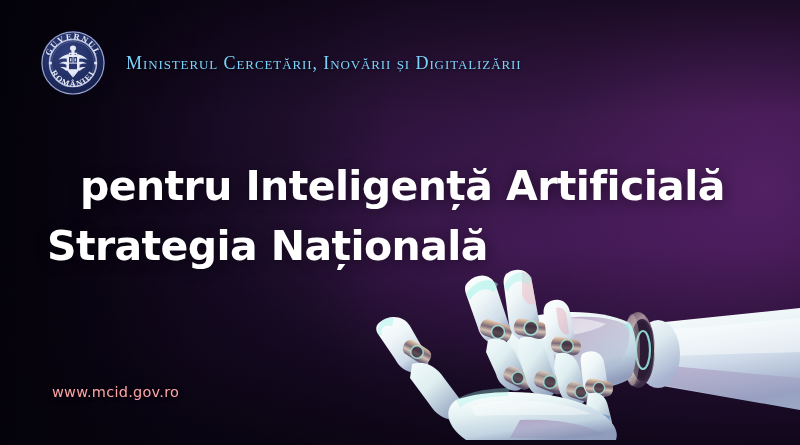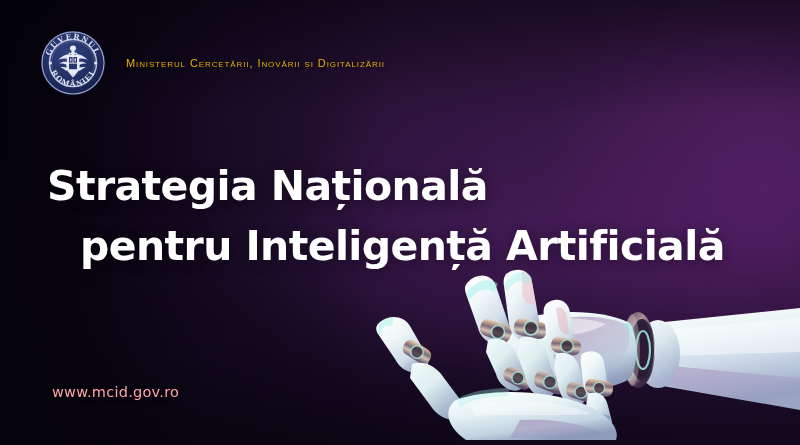--- a/index.html
+++ b/index.html
@@ -46,23 +46,23 @@
   }
 
   
   .header {
     position:absolute; left:40px; top:30px;
     display:flex; align-items:center; gap:20px;
     z-index:6;
   }
   .seal { width:66px; height:66px; display:block; }
   .ministry-text {
-    color:#eab308;
-    font-family:Liberation Sans, sans-serif;
-    font-size:11px;
+    color:#7dd3fc;
+    font-family:Liberation Serif, serif;
+    font-size:18px;
     letter-spacing:0.9px;
     font-variant:small-caps;
     white-space:nowrap;
     text-shadow:0 1px 3px rgba(0,0,0,0.7);
   }
 
   
   .title-block {
     position:absolute; left:47px; top:156px;
     z-index:7;
@@ -311,19 +311,19 @@
           <rect x="30.2" y="28.2" width="1.2" height="3.2" fill="#e6eaf6"></rect>
           <rect x="34.6" y="28.2" width="1.2" height="3.2" fill="#e6eaf6"></rect>
         </g>
         <path d="M33 43.5 l-2 2.6 l4 0 z" fill="#cfd6ec"></path>
       </svg>
     </span>
     <span class="ministry-text">Ministerul Cercetării, Inovării și Digitalizării</span>
   </div>
 
   <div class="title-block">
+    <div class="title-line title-line-2">pentru Inteligență Artificială</div>
     <div class="title-line">Strategia Națională</div>
-    <div class="title-line title-line-2">pentru Inteligență Artificială</div>
   </div>
 
   <div class="url">www.mcid.gov.ro</div>
 
 </div>
 
 </body></html>

